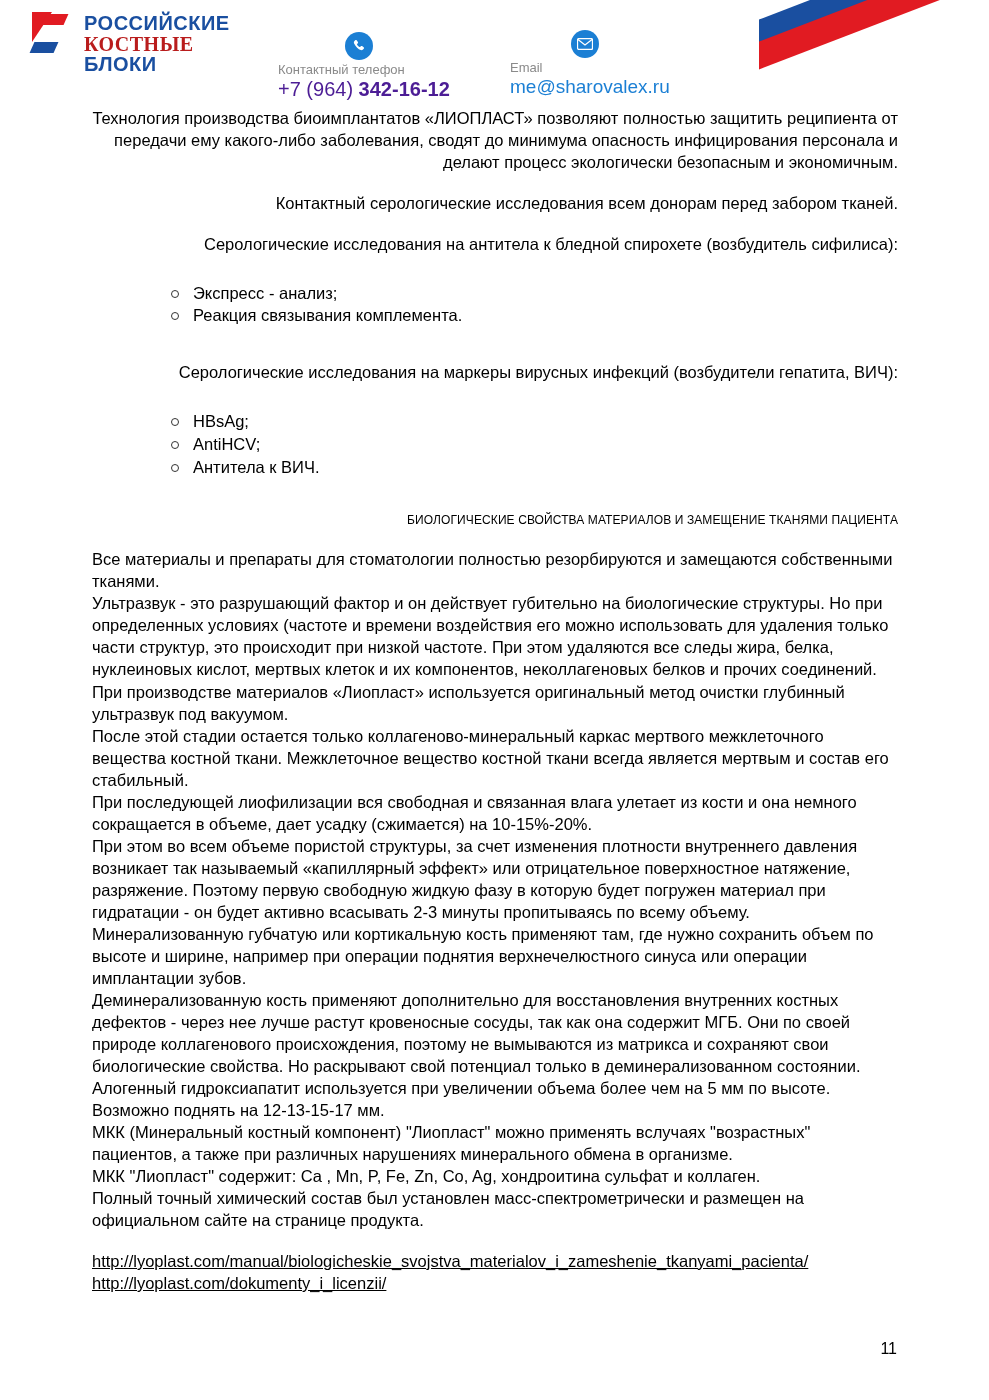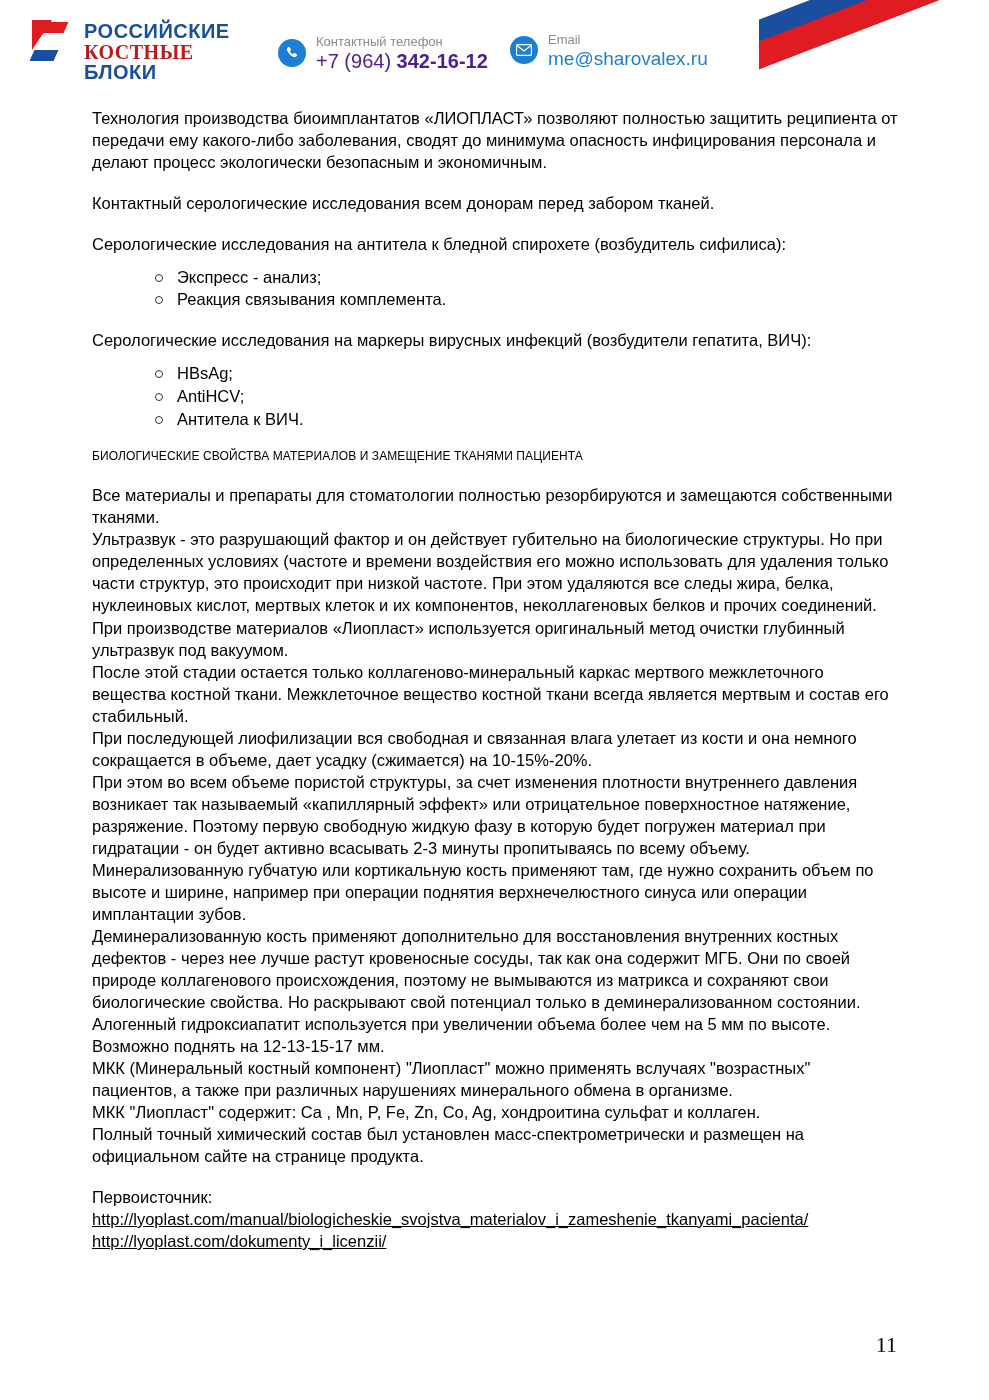--- a/index.html
+++ b/index.html
@@ -18,21 +18,21 @@
 
   
   .header {
     position: relative;
     height: 95px;
     width: 989px;
   }
   .logo-block {
     position: absolute;
     left: 28px;
-    top: 20px;
+    top: 12px;
     display: flex;
     align-items: flex-start;
   }
   .logo-mark {
     width: 48px;
     height: 52px;
     position: relative;
     margin-right: 8px;
   }
   .logo-mark .red-swoosh {
@@ -72,20 +72,21 @@
     letter-spacing: 0.5px;
   }
   .logo-text .l1 { font-size: 20px; color: #1a4fa0; }
   .logo-text .l2 { font-size: 20px; color: #b91c1c; font-family: Liberation Serif, serif; }
   .logo-text .l3 { font-size: 20px; color: #1a4fa0; }
 
   .contact {
     position: absolute;
     display: flex;
     align-items: center;
+    flex-direction: column;
   }
   .contact-phone { left: 278px; top: 32px; }
   .contact-email { left: 510px; top: 30px; }
 
   .circle-icon {
     width: 28px;
     height: 28px;
     border-radius: 50%;
     background: #1b7fd4;
     display: flex;
@@ -137,28 +138,28 @@
     position: absolute;
     left: 92px;
     top: 108px;
     width: 806px;
     font-size: 16.5px;
     line-height: 1.33;
     color: #000000;
   }
   .para {
     margin: 0 0 0 0;
-    text-align: left;
+    text-align: right;
   }
   .gap { height: 19px; }
   .gap-sm { height: 10px; }
 
   .bullets {
     list-style: none;
-    margin: 0;
+    margin: 16px;
     padding: 0 0 0 85px;
   }
   .bullets li {
     position: relative;
     font-size: 16.5px;
     line-height: 1.38;
   }
   .bullets li::before {
     content: "";
     position: absolute;
@@ -185,23 +186,22 @@
   .link {
     color: #000000;
     text-decoration: underline;
     word-break: break-all;
   }
 
   .page-number {
     position: absolute;
     right: 92px;
     bottom: 42px;
-    font-size: 22px;
+    font-size: 16px;
     color: #000;
-    font-family: Liberation Serif, serif;
   }
 </style>
 </head>
 <body>
 
 <div class="header">
 
   <div class="logo-block">
     <div class="logo-mark">
       <div class="red-swoosh"></div>
@@ -297,20 +297,19 @@
     <p>Деминерализованную кость применяют дополнительно для восстановления внутренних костных дефектов - через нее лучше растут кровеносные сосуды, так как она содержит МГБ. Они по своей природе коллагенового происхождения, поэтому не вымываются из матрикса и сохраняют свои биологические свойства. Но раскрывают свой потенциал только в деминерализованном состоянии.</p>
     <p>Алогенный гидроксиапатит используется при увеличении объема более чем на 5 мм по высоте. Возможно поднять на 12-13-15-17 мм.</p>
     <p>МКК (Минеральный костный компонент)  "Лиопласт" можно применять вслучаях "возрастных" пациентов, а также при различных нарушениях минерального обмена в организме.</p>
     <p>МКК "Лиопласт" содержит: Ca , Mn, P, Fe, Zn, Co, Ag, хондроитина сульфат и коллаген.</p>
     <p>Полный точный химический состав был установлен масс-спектрометрически и размещен на официальном сайте на странице продукта.</p>
   </div>
 
   <div class="gap"></div>
 
   <div class="block-text">
-    <p>Первоисточник:</p>
     <p><span class="link">http://lyoplast.com/manual/biologicheskie_svojstva_materialov_i_zameshenie_tkanyami_pacienta/</span></p>
     <p><span class="link">http://lyoplast.com/dokumenty_i_licenzii/</span></p>
   </div>
 
 </div>
 
 <div class="page-number">11</div>
 
 </body></html>

